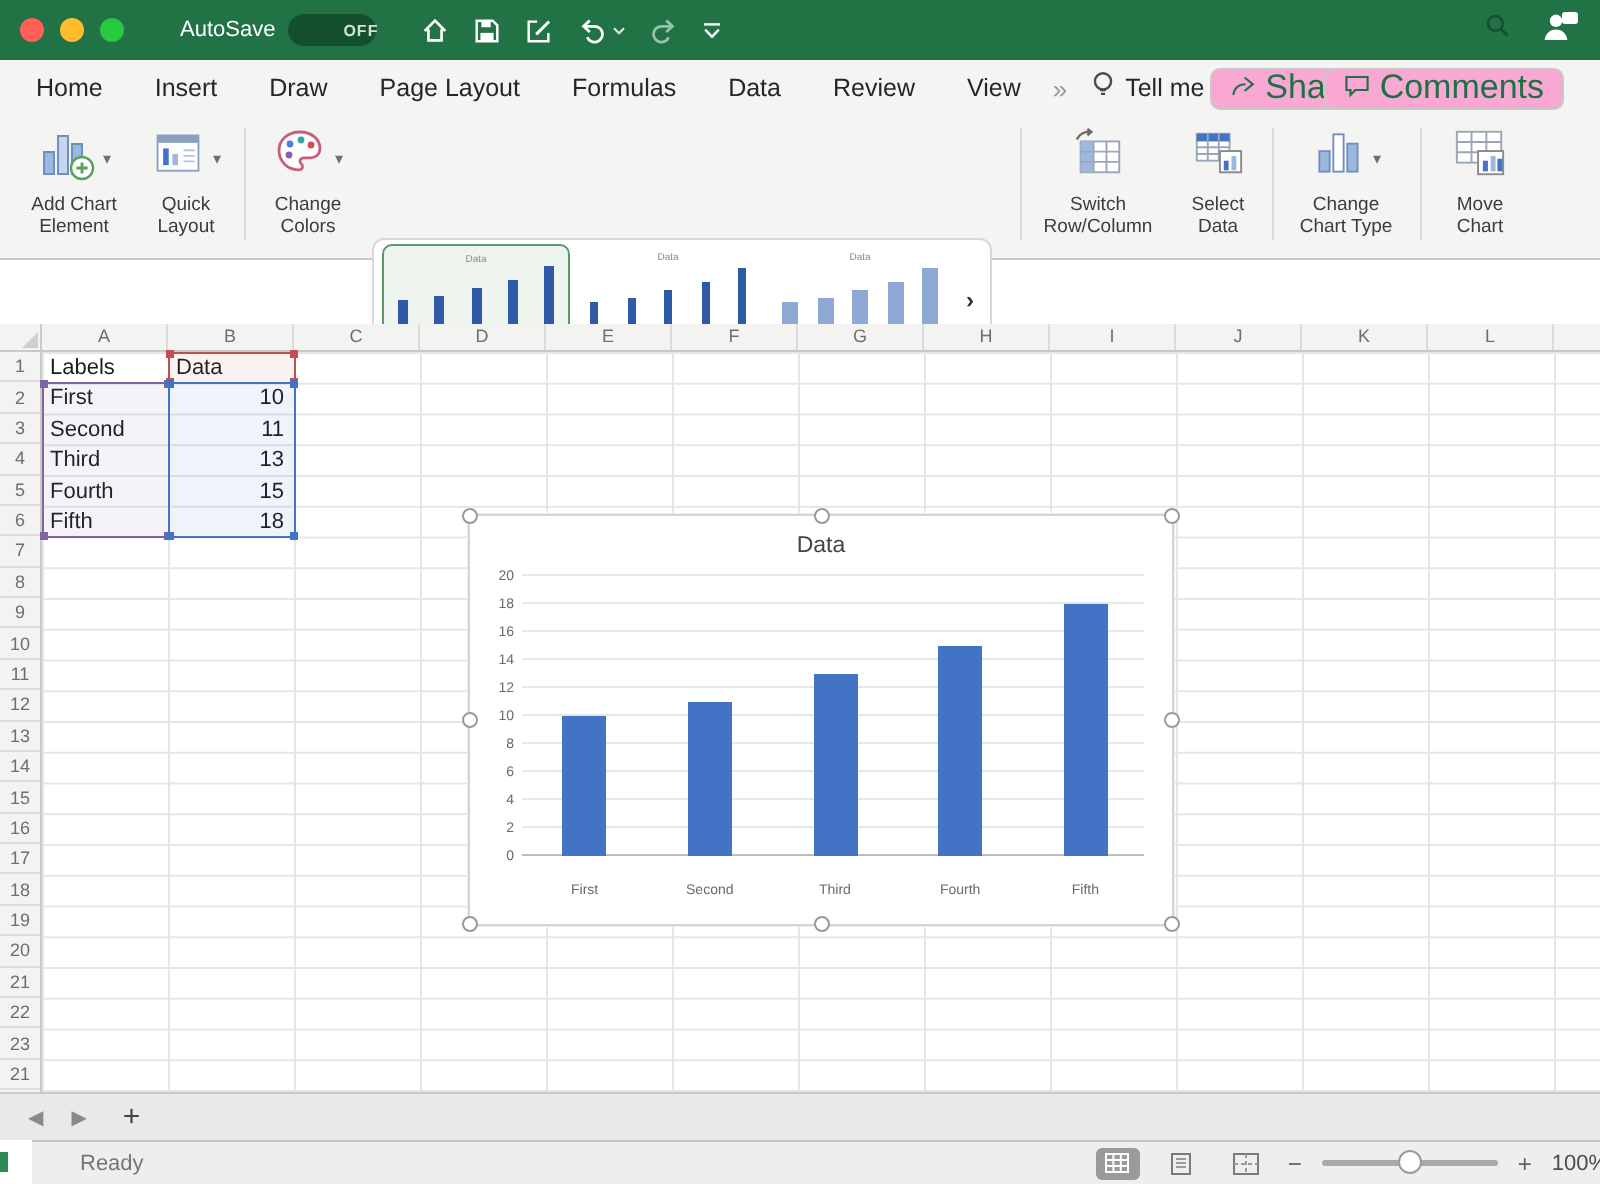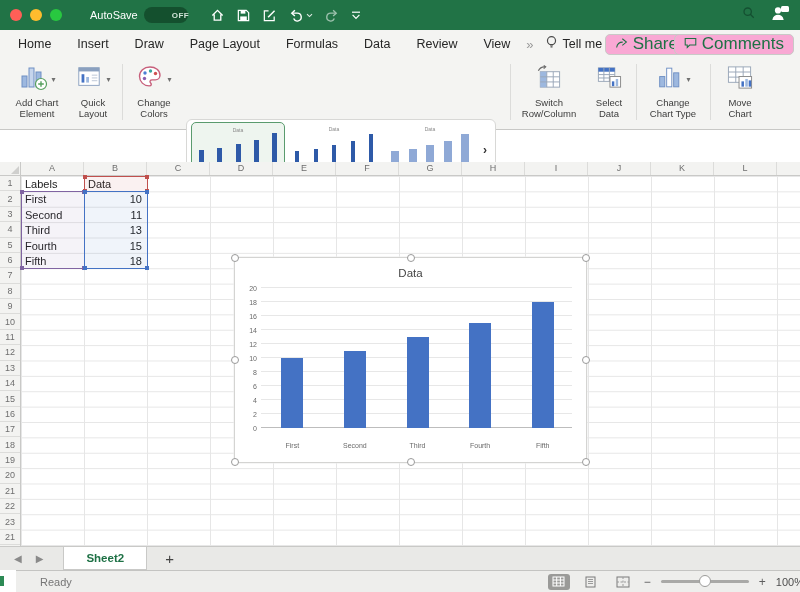--- a/index.html
+++ b/index.html
@@ -24,21 +24,21 @@
 
   
   #tabrow { position:absolute; left:0; top:30px; width:800px; height:28px; background:#f4f4f2; display:flex; align-items:center; }
   .rtab { font-size:12.5px; color:#262626; margin-left:26px; cursor:default; }
   .rtab:first-child { margin-left:18px; }
   .overflow-chevrons { color:#9a9a9a; font-size:13px; margin-left:16px; letter-spacing:-2px; }
   .tellme { display:flex; align-items:center; gap:6px; margin-left:14px; font-size:12.5px; color:#262626; }
   .pillbtn { display:flex; align-items:center; gap:5px; border:1px solid #c9c9c7; border-radius:5px; background:#f9a8d4;
              height:21px; padding:0 9px; font-size:17px; color:#1e7145; }
   #share-btn { position:absolute; right:112px; }
-  #comments-btn { position:absolute; right:6px; }
+  #comments-btn { position:absolute; right:18px; }
 
   
   #ribbon { position:absolute; left:0; top:58px; width:800px; height:72px; background:#f4f4f2; border-bottom:1px solid #c8c8c6; }
   .rgroup { position:absolute; top:4px; display:flex; flex-direction:column; align-items:center; }
   .rbtn-iconrow { height:34px; display:flex; align-items:center; gap:3px; }
   .rbtn-label { font-size:9.5px; line-height:1.15; color:#3c3c3c; text-align:center; white-space:pre-line; margin-top:2px; }
   .chev { color:#707070; font-size:8px; }
   .vsep { position:absolute; top:6px; width:1px; height:56px; background:#dcdcda; }
 
   #gallery { position:absolute; left:186px; top:61px; width:310px; height:62px; background:#fff; border:1px solid #d8d8d6; border-radius:6px;
@@ -470,21 +470,20 @@
       <div class="handle" style="left: calc(0% - 4px); top: calc(50% - 4px);"></div>
       <div class="handle" style="left: calc(100% - 4px); top: calc(50% - 4px);"></div>
       <div class="handle" style="left: calc(0% - 4px); top: calc(100% - 4px);"></div>
       <div class="handle" style="left: calc(50% - 4px); top: calc(100% - 4px);"></div>
       <div class="handle" style="left: calc(100% - 4px); top: calc(100% - 4px);"></div>
     </div>
 
   <div id="tabbar">
     <span class="nav-arrow">◀</span>
     <span class="nav-arrow">▶</span>
-    <div id="sheettab">Sheet2</div>
     <span class="addtab">+</span>
   </div>
 
   <div class="sliver"></div>
   <div id="statusbar">
     <span id="status-ready">Ready</span>
     <div class="sb-right">
       <span class="viewbtn sel">
           <svg width="13" height="11" viewBox="0 0 13 11">
             <rect x="1" y="1" width="11" height="9" fill="none" stroke="#fff"></rect>

